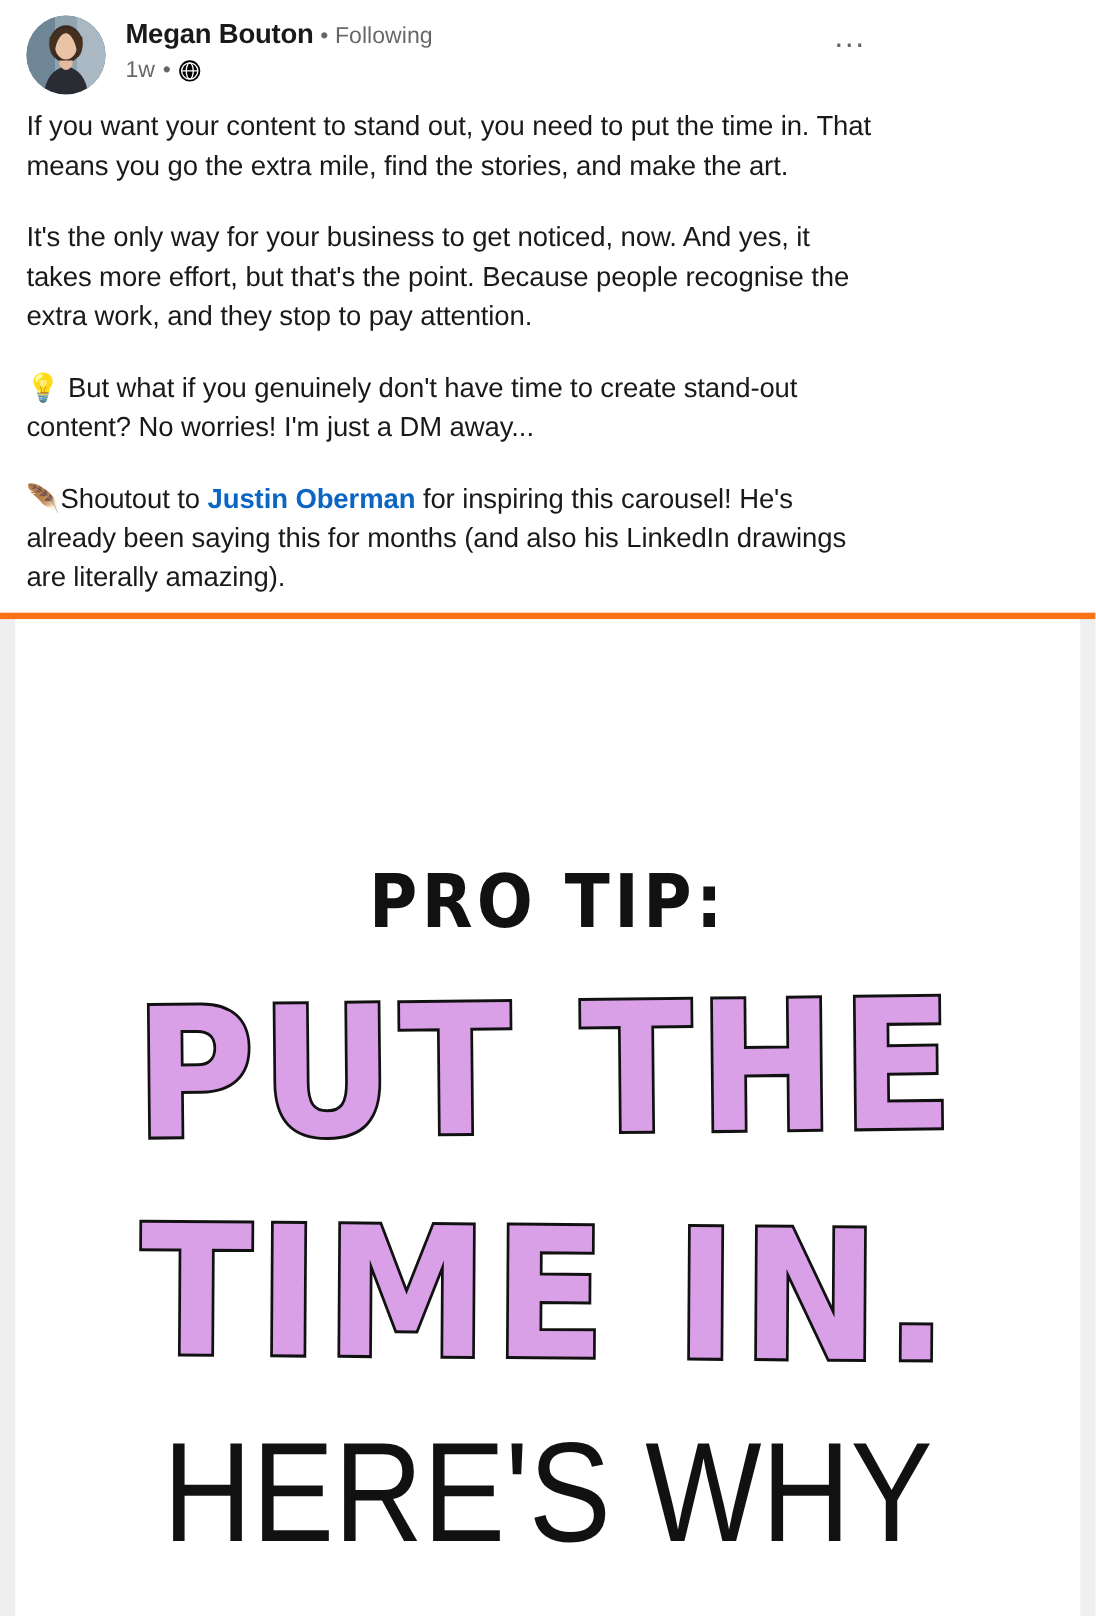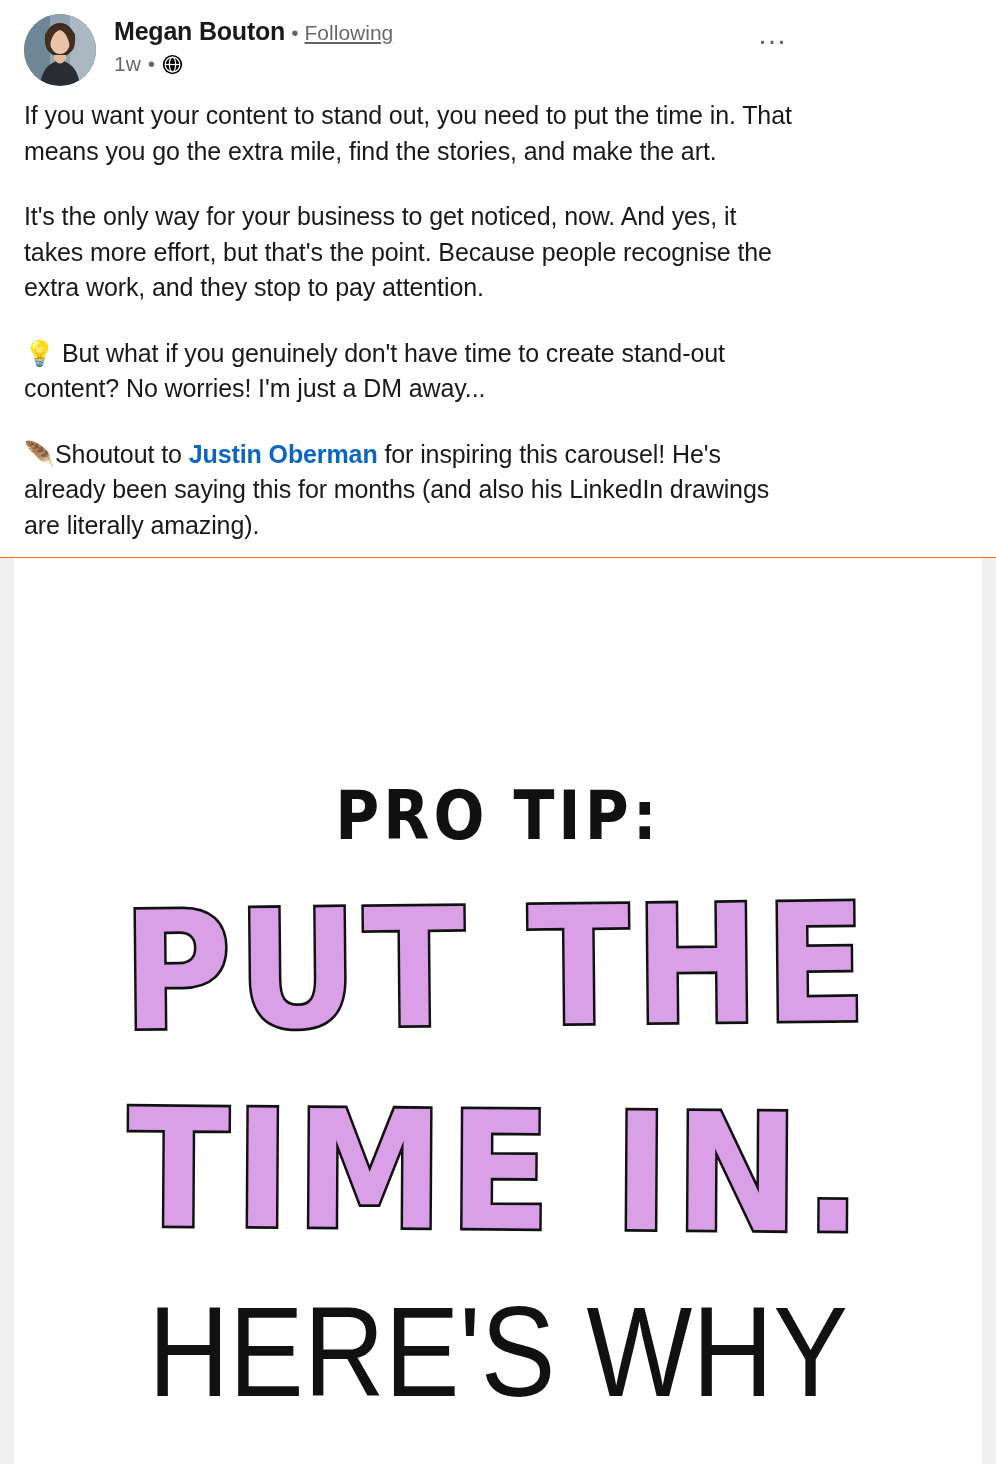--- a/index.html
+++ b/index.html
@@ -57,21 +57,20 @@
     letter-spacing: -0.2px;
   }
   .author-sep {
     font-size: 21px;
     color: rgba(0,0,0,0.6);
     margin: 0 6px;
   }
   .author-following {
     font-size: 21px;
     color: rgba(0,0,0,0.6);
-    text-decoration: underline;
   }
   .author-headline {
     font-size: 21px;
     color: rgba(0,0,0,0.6);
     line-height: 1.35;
     margin-top: 3px;
   }
   .meta-line {
     display: flex;
     align-items: center;
@@ -128,21 +127,21 @@
   }
   .emoji {
     font-size: 25px;
   }
 
   
   .media {
     position: relative;
     width: 996px;
     background: #f1f1f1;
-    border-top: 1px solid #f97316;
+    border-top: 6px solid #f97316;
   }
   .media-inner {
     position: relative;
     margin: 0 14px;
     background: #ffffff;
     height: 906px;
     overflow: hidden;
   }
   .slide {
     position: absolute;

